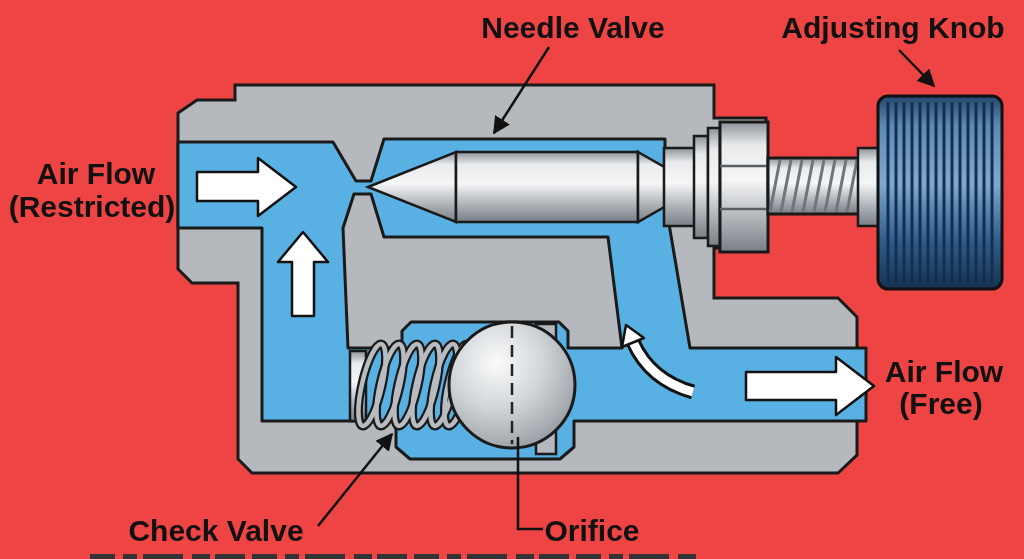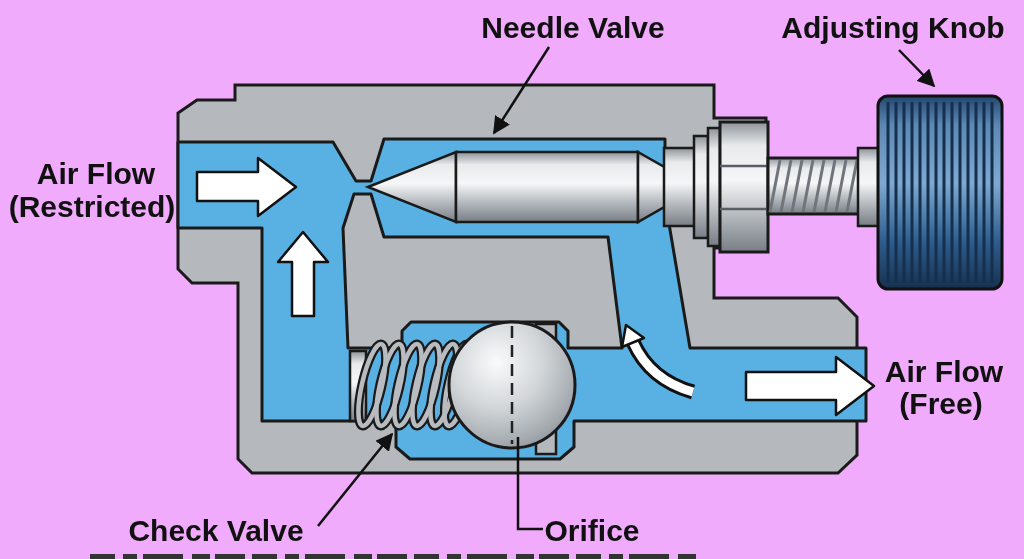--- a/index.html
+++ b/index.html
@@ -1,16 +1,16 @@
 <!DOCTYPE html>
 <html><head>
 <meta charset="utf-8">
 <style>
   html,body{margin:0;padding:0;background:#ffffff;}
-  .stage{position:relative;width:1024px;height:559px;background:#f0abfc;overflow:hidden;}
+  .stage{position:relative;width:1024px;height:559px;background:#ef4444;overflow:hidden;}
   svg{display:block;}
   text{font-family:"Liberation Sans", sans-serif;font-weight:700;fill:#111111;}
   .lbl{font-size:30px;}
 </style>
 </head>
 <body>
 
 <div class="stage">
 <svg viewBox="0 0 1024 559" width="1024" height="559">
   <defs>

